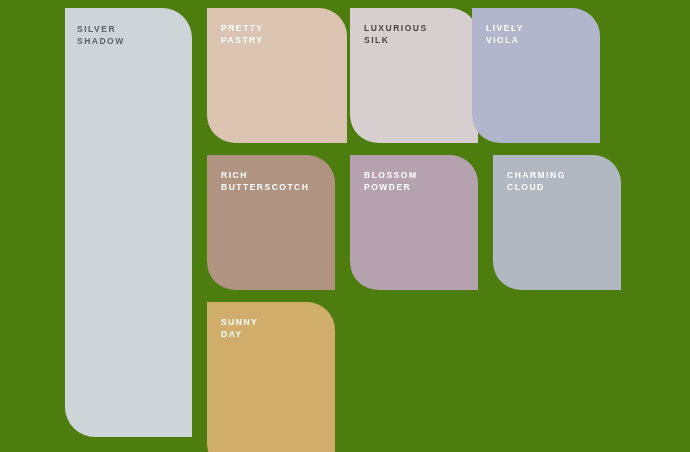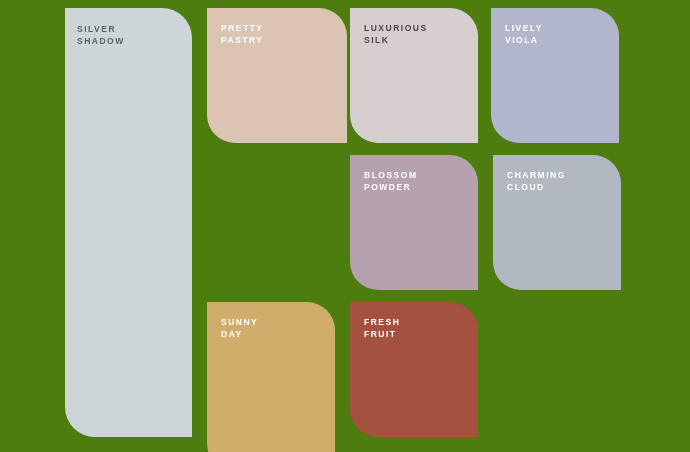--- a/index.html
+++ b/index.html
@@ -61,28 +61,28 @@
 <div id="palette-canvas" style="width: 690px; height: 452px; background: #4d7c0f;">
     <div class="swatch feature" style="left: 65px; top: 8px; width: 127px; height: 429px; background: rgb(206, 213, 216);">
       <div class="swatch-label" style="color: rgb(91, 99, 103);"><div>SILVER</div><div>SHADOW</div></div>
     </div>
     <div class="swatch" style="left: 207px; top: 8px; width: 140px; height: 135px; background: rgb(220, 196, 178);">
       <div class="swatch-label" style="color: rgb(255, 255, 255);"><div>PRETTY</div><div>PASTRY</div></div>
     </div>
     <div class="swatch" style="left: 350px; top: 8px; width: 128px; height: 135px; background: rgb(214, 206, 207); padding-left: 48px;">
       <div class="swatch-label" style="color: rgb(77, 68, 70);"><div>LUXURIOUS</div><div>SILK</div></div>
     </div>
-    <div class="swatch" style="left: 491px; top: 8px; width: 128px; height: 135px; background: rgb(178, 182, 205);">
+    <div class="swatch" style="left: 472px; top: 8px; width: 128px; height: 135px; background: rgb(178, 182, 205);">
       <div class="swatch-label" style="color: rgb(255, 255, 255);"><div>LIVELY</div><div>VIOLA</div></div>
+    </div>
+    <div class="swatch" style="left: 207px; top: 155px; width: 128px; height: 135px; background: rgb(176, 147, 129);">
+      <div class="swatch-label" style="color: rgb(255, 255, 255);"><div>RICH</div><div>BUTTERSCOTCH</div></div>
     </div>
     <div class="swatch" style="left: 493px; top: 155px; width: 128px; height: 135px; background: rgb(178, 184, 193);">
       <div class="swatch-label" style="color: rgb(255, 255, 255);"><div>CHARMING</div><div>CLOUD</div></div>
     </div>
     <div class="swatch" style="left: 350px; top: 155px; width: 128px; height: 135px; background: rgb(182, 161, 174);">
       <div class="swatch-label" style="color: rgb(255, 255, 255);"><div>BLOSSOM</div><div>POWDER</div></div>
     </div>
     <div class="swatch" style="left: 207px; top: 302px; width: 128px; height: 169px; background: rgb(209, 173, 107);">
       <div class="swatch-label" style="color: rgb(255, 255, 255);"><div>SUNNY</div><div>DAY</div></div>
     </div>
-    <div class="swatch" style="left: 350px; top: 302px; width: 128px; height: 135px; background: rgb(164, 81, 63);">
-      <div class="swatch-label" style="color: rgb(255, 255, 255);"><div>FRESH</div><div>FRUIT</div></div>
-    </div>
   </div>
 
 </body></html>

